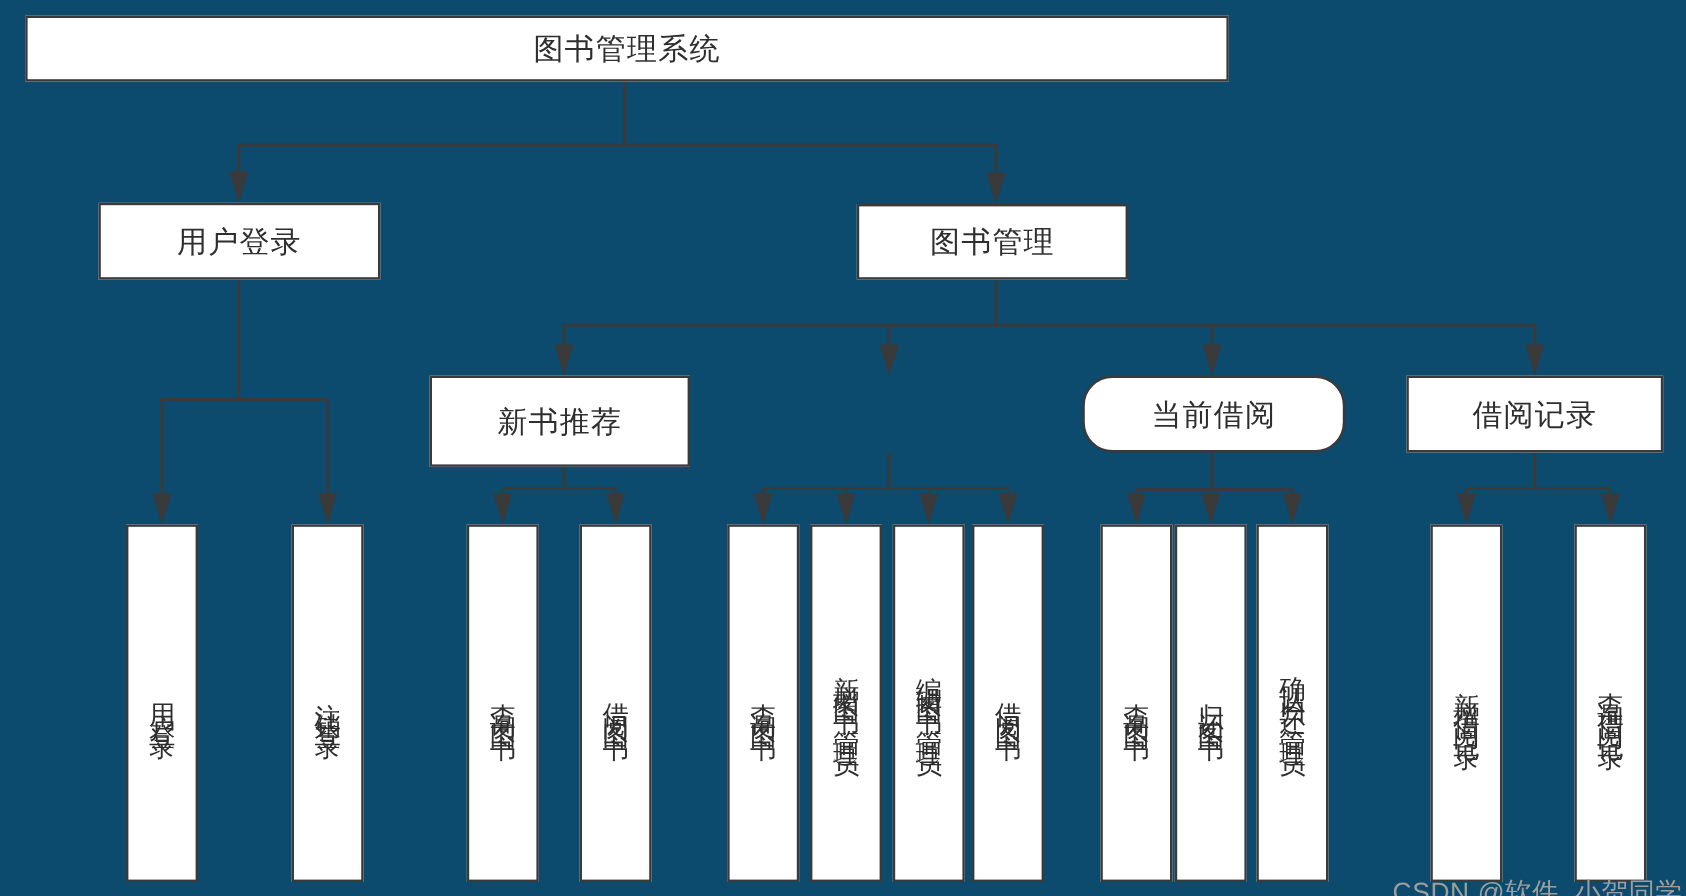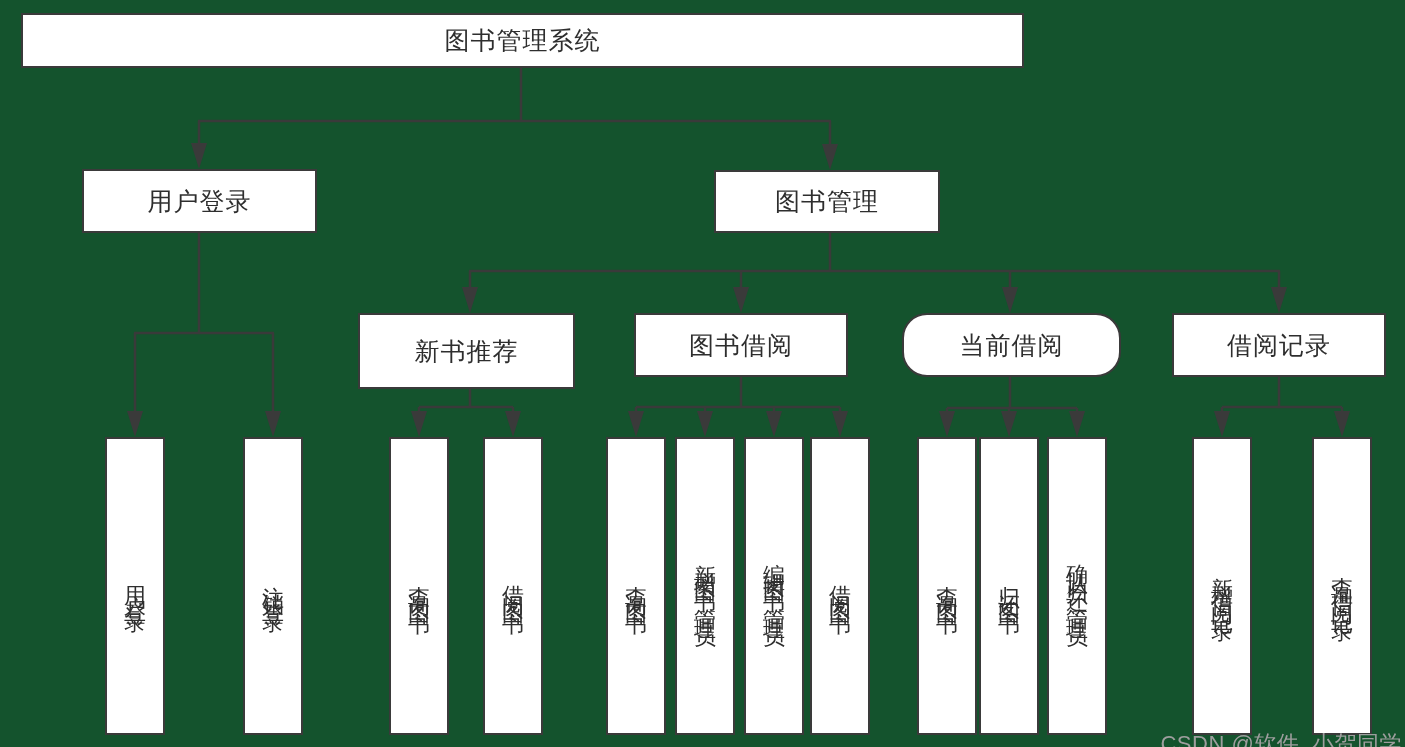--- a/index.html
+++ b/index.html
@@ -1,21 +1,21 @@
 <!DOCTYPE html>
 <html><head>
 <meta charset="utf-8">
 <style>
   html, body { margin: 0; padding: 0; background: #ffffff; }
   * { box-sizing: border-box; }
   #stage {
     position: relative;
     width: 1405px;
     height: 747px;
-    background: #14532d;
+    background: #0c4a6e;
     font-family: "Liberation Sans", "DejaVu Sans", sans-serif;
     color: #2e2e2e;
     overflow: hidden;
   }
   #connectors {
     position: absolute;
     left: 0; top: 0;
     width: 1405px; height: 747px;
     pointer-events: none;
   }
@@ -108,23 +108,20 @@
   <div class="box" style="left:82px; top:169px; width:235px; height:64px;">
     <span class="hlabel">用户登录</span>
   </div>
   <div class="box" style="left:714px; top:170px; width:226px; height:63px;">
     <span class="hlabel">图书管理</span>
   </div>
 
   <div class="box" style="left:358px; top:313px; width:217px; height:76px;">
     <span class="hlabel">新书推荐</span>
   </div>
-  <div class="box" style="left:634px; top:313px; width:214px; height:64px;">
-    <span class="hlabel">图书借阅</span>
-  </div>
   <div class="box" style="left:902px; top:313px; width:219px; height:64px;border-radius:25px;">
     <span class="hlabel">当前借阅</span>
   </div>
   <div class="box" style="left:1172px; top:313px; width:214px; height:64px;">
     <span class="hlabel">借阅记录</span>
   </div>
 
   <div class="box vbox" style="left:105px; top:437px; width:60px; height:298px;">
     <span class="vlabel">用户登录</span>
   </div>

